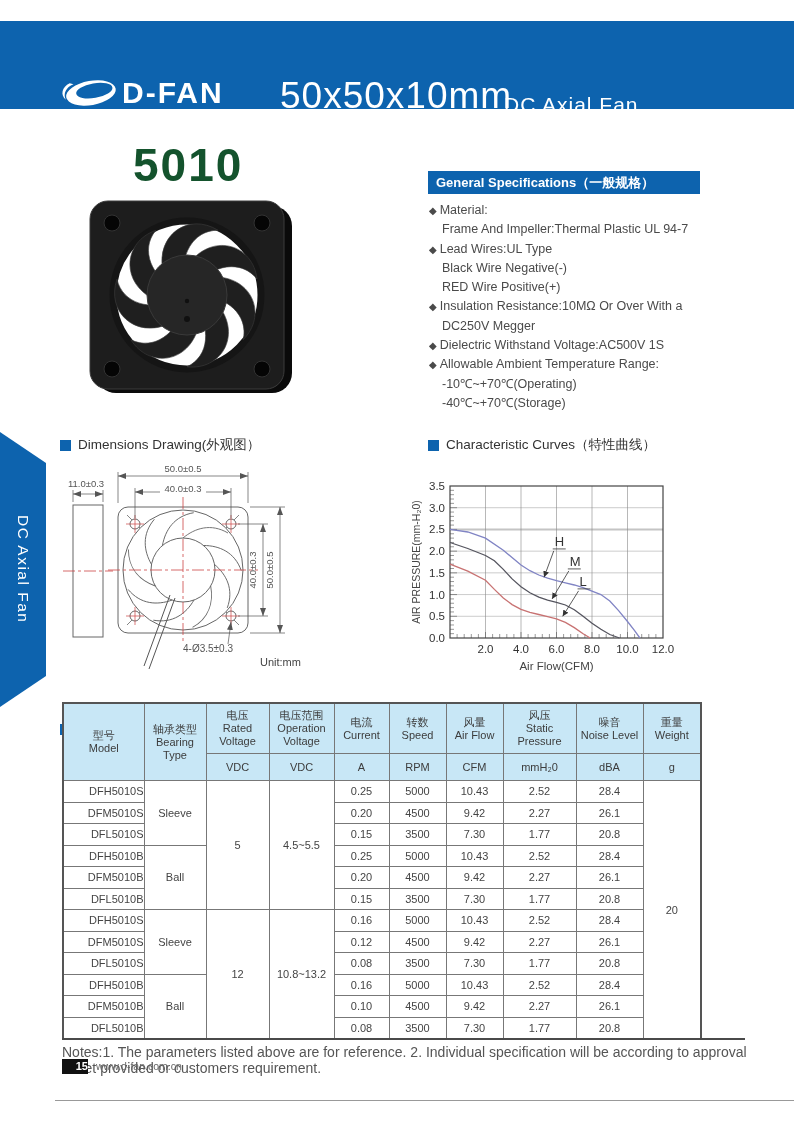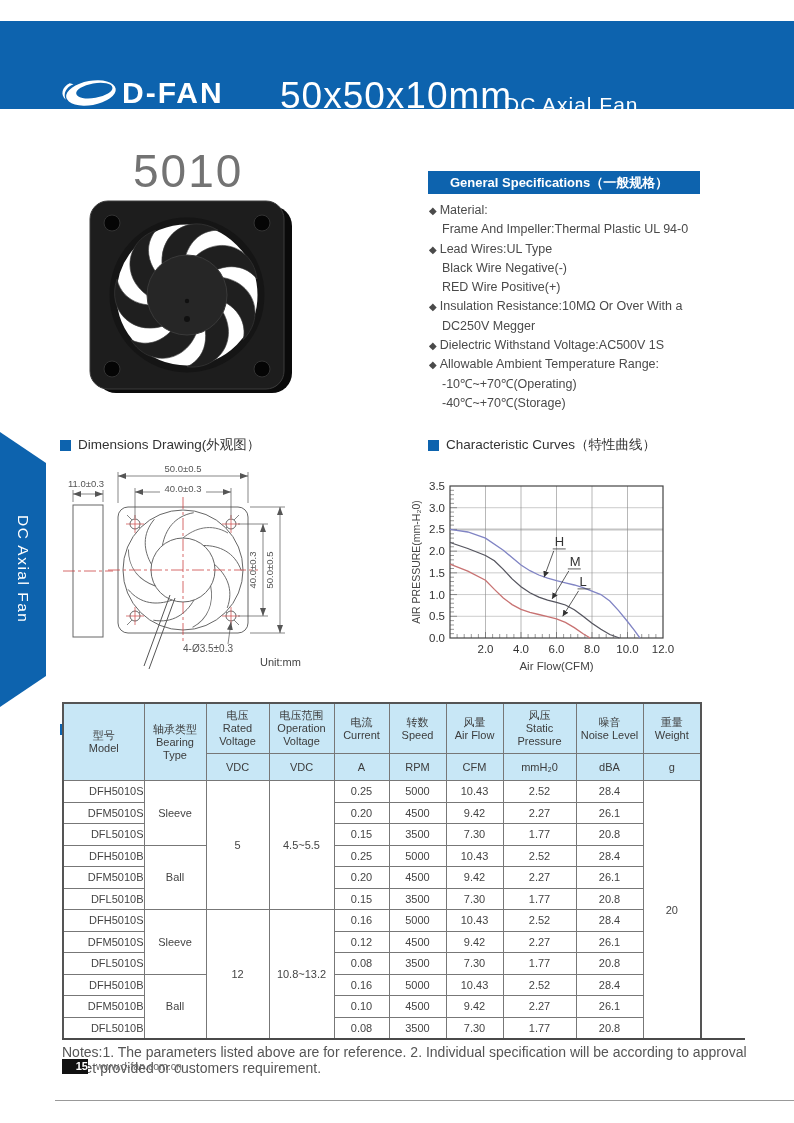--- a/index.html
+++ b/index.html
@@ -7,28 +7,28 @@
         font-family:"Liberation Sans",sans-serif;}
 
   
   .header-bar{position:absolute;left:0;top:21px;width:794px;height:88px;background:#0d63ae;text-align:center;}
   .logo{position:absolute;left:60px;top:54px;display:flex;align-items:center;gap:4px;}
   .logo-text{color:#fff;font-size:30px;font-weight:bold;letter-spacing:2px;}
   .size-text{position:absolute;left:280px;top:54px;color:#fff;font-size:37px;font-weight:400;letter-spacing:1px;}
   .product-text{position:absolute;left:504px;top:72px;color:#fff;font-size:21px;font-weight:500;letter-spacing:1px;}
 
   
-  .model-number{position:absolute;left:133px;top:144px;font-size:46px;color:#737373;letter-spacing:2px;}
+  .model-number{position:absolute;left:133px;top:138px;font-size:46px;color:#14532d;letter-spacing:2px;font-weight:bold;}
 
   
   .fan-photo{position:absolute;left:88px;top:197px;}
 
   
   .gs-title-bar{position:absolute;left:428px;top:171px;width:272px;height:23px;background:#0d63ae;
-     color:#fff;font-size:13px;font-weight:bold;line-height:23px;padding-left:22px;box-sizing:border-box;}
+     color:#fff;font-size:13px;font-weight:bold;line-height:23px;padding-left:8px;box-sizing:border-box;}
   .gs-list{position:absolute;left:429px;top:201px;width:330px;font-size:12.5px;color:#4a4a4a;}
   .gs-line{line-height:19.3px;white-space:nowrap;}
   .gs-line.no-bullet{padding-left:13px;}
   .gs-bullet{font-size:10px;margin-right:3px;}
 
   
   .section-heading{position:absolute;display:flex;align-items:center;font-size:13.5px;color:#333;}
   .section-heading .sq{width:11px;height:11px;background:#0d63ae;margin-right:7px;flex:none;}
   #dim-heading{left:60px;top:436px;}
   #curve-heading{left:428px;top:436px;}
@@ -103,21 +103,21 @@
     </g>
     <circle cx="24" cy="26" r="8" fill="#050505" stroke="#333" stroke-width="1"></circle>
     <circle cx="174" cy="26" r="8" fill="#050505" stroke="#333" stroke-width="1"></circle>
     <circle cx="24" cy="172" r="8" fill="#050505" stroke="#333" stroke-width="1"></circle>
     <circle cx="174" cy="172" r="8" fill="#050505" stroke="#333" stroke-width="1"></circle>
   </svg>
 
   <div class="gs-title-bar">General Specifications（一般规格）</div>
   <div class="gs-list" id="gs-list">
       <div class="gs-line"><span class="gs-bullet">◆</span><span>Material:</span></div>
-      <div class="gs-line no-bullet"><span>Frame And Impeller:Thermal Plastic UL 94-0</span></div>
+      <div class="gs-line no-bullet"><span>Frame And Impeller:Thermal Plastic UL 94-7</span></div>
       <div class="gs-line"><span class="gs-bullet">◆</span><span>Lead Wires:UL Type</span></div>
       <div class="gs-line no-bullet"><span>Black Wire Negative(-)</span></div>
       <div class="gs-line no-bullet"><span>RED Wire Positive(+)</span></div>
       <div class="gs-line"><span class="gs-bullet">◆</span><span>Insulation Resistance:10MΩ Or Over With a</span></div>
       <div class="gs-line no-bullet"><span>DC250V Megger</span></div>
       <div class="gs-line"><span class="gs-bullet">◆</span><span>Dielectric Withstand Voltage:AC500V 1S</span></div>
       <div class="gs-line"><span class="gs-bullet">◆</span><span>Allowable Ambient Temperature Range:</span></div>
       <div class="gs-line no-bullet"><span>-10℃~+70℃(Operating)</span></div>
       <div class="gs-line no-bullet"><span>-40℃~+70℃(Storage)</span></div>
     </div>

